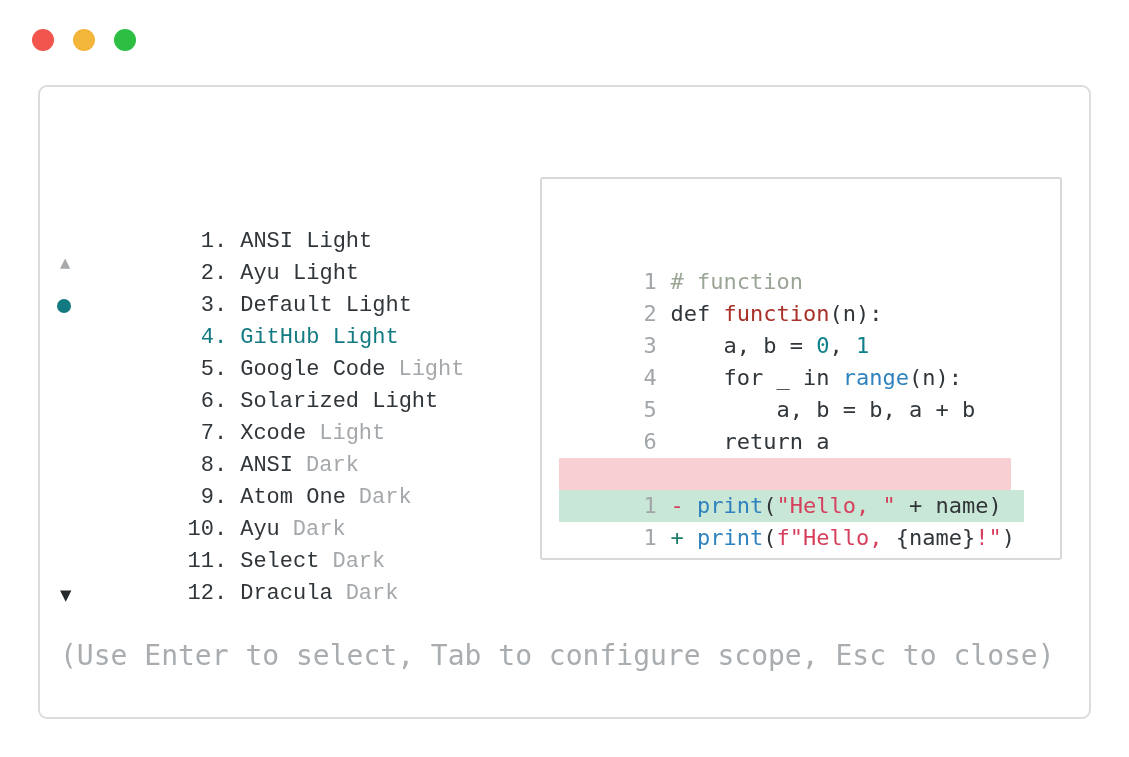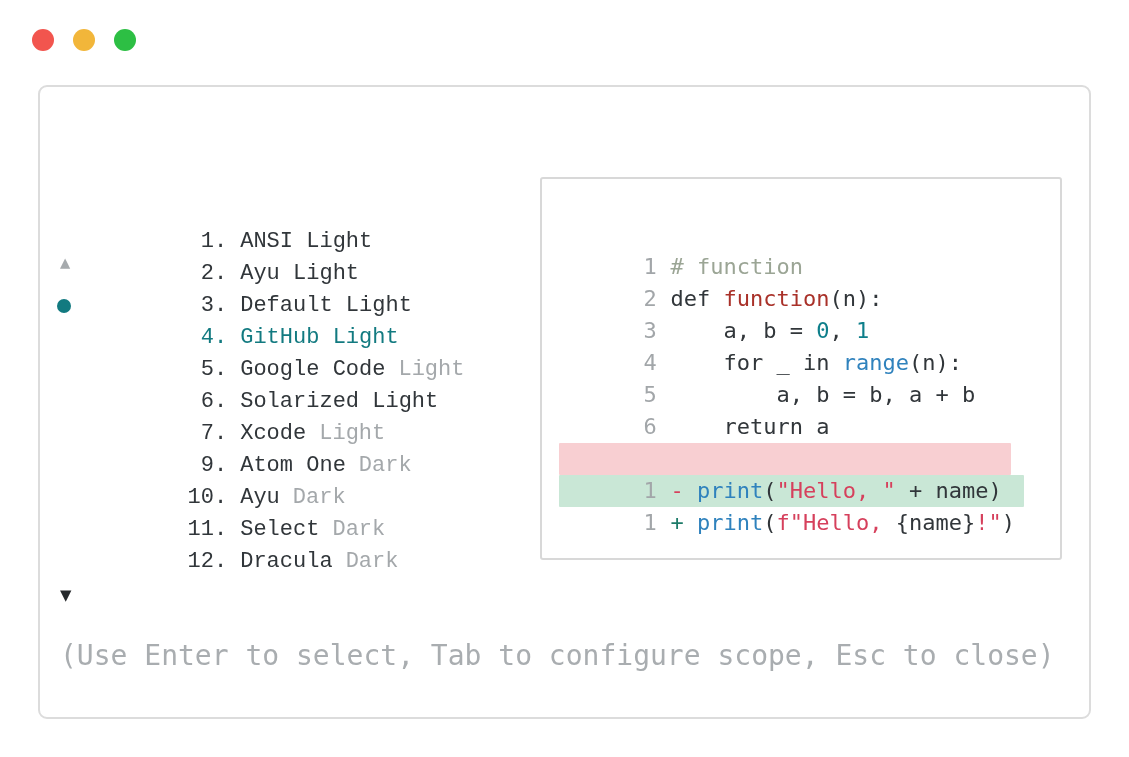--- a/index.html
+++ b/index.html
@@ -32,21 +32,21 @@
   .theme-item .name{margin-left:13px;}
   .theme-item .suffix{color:#a4a8ab;}
   .theme-item .suffix:not(:empty){margin-left:13px;}
   
   .hint{position:absolute;left:20px;top:553px;height:32px;line-height:32px;
     font-size:28px;color:#a9adb0;white-space:pre;}
   
   .preview-label{position:absolute;left:500px;top:132px;height:32px;line-height:32px;
     font-size:22px;color:#31363a;}
   .preview-box{position:absolute;left:500px;top:90px;width:522px;height:383px;
-    border:2px solid #d8d8d8;border-radius:3px;background:#ffffff;padding:40px 0 0 22px;}
+    border:2px solid #d8d8d8;border-radius:3px;background:#ffffff;padding:55px 0 0 22px;}
   .code-line{height:32px;line-height:32px;font-size:22px;white-space:pre;color:#31363a;width:fit-content;}
   .code-line .ln{display:inline-block;min-width:14px;margin-right:13px;color:#a2a6a9;}
   .diff{padding:0 9px 0 5px;margin-left:-5px;border-radius:1px;}
   .diff-removed{background:#f8cfd2;}
   .diff-added{background:#c9e7d6;}
   
   .tok-plain{color:#31363a;}
   .tok-comment{color:#9ba595;}
   .tok-func{color:#a93129;}
   .tok-number{color:#0e7f8b;}
@@ -87,20 +87,23 @@
     <div class="theme-item">
       <span class="num">5.</span><span class="name">Google Code</span><span class="suffix">Light</span>
     </div>
     <div class="theme-item">
       <span class="num">6.</span><span class="name">Solarized Light</span><span class="suffix"></span>
     </div>
     <div class="theme-item">
       <span class="num">7.</span><span class="name">Xcode</span><span class="suffix">Light</span>
     </div>
     <div class="theme-item">
+      <span class="num">8.</span><span class="name">ANSI</span><span class="suffix">Dark</span>
+    </div>
+    <div class="theme-item">
       <span class="num">9.</span><span class="name">Atom One</span><span class="suffix">Dark</span>
     </div>
     <div class="theme-item">
       <span class="num">10.</span><span class="name">Ayu</span><span class="suffix">Dark</span>
     </div>
     <div class="theme-item">
       <span class="num">11.</span><span class="name">Select</span><span class="suffix">Dark</span>
     </div>
     <div class="theme-item">
       <span class="num">12.</span><span class="name">Dracula</span><span class="suffix">Dark</span>

